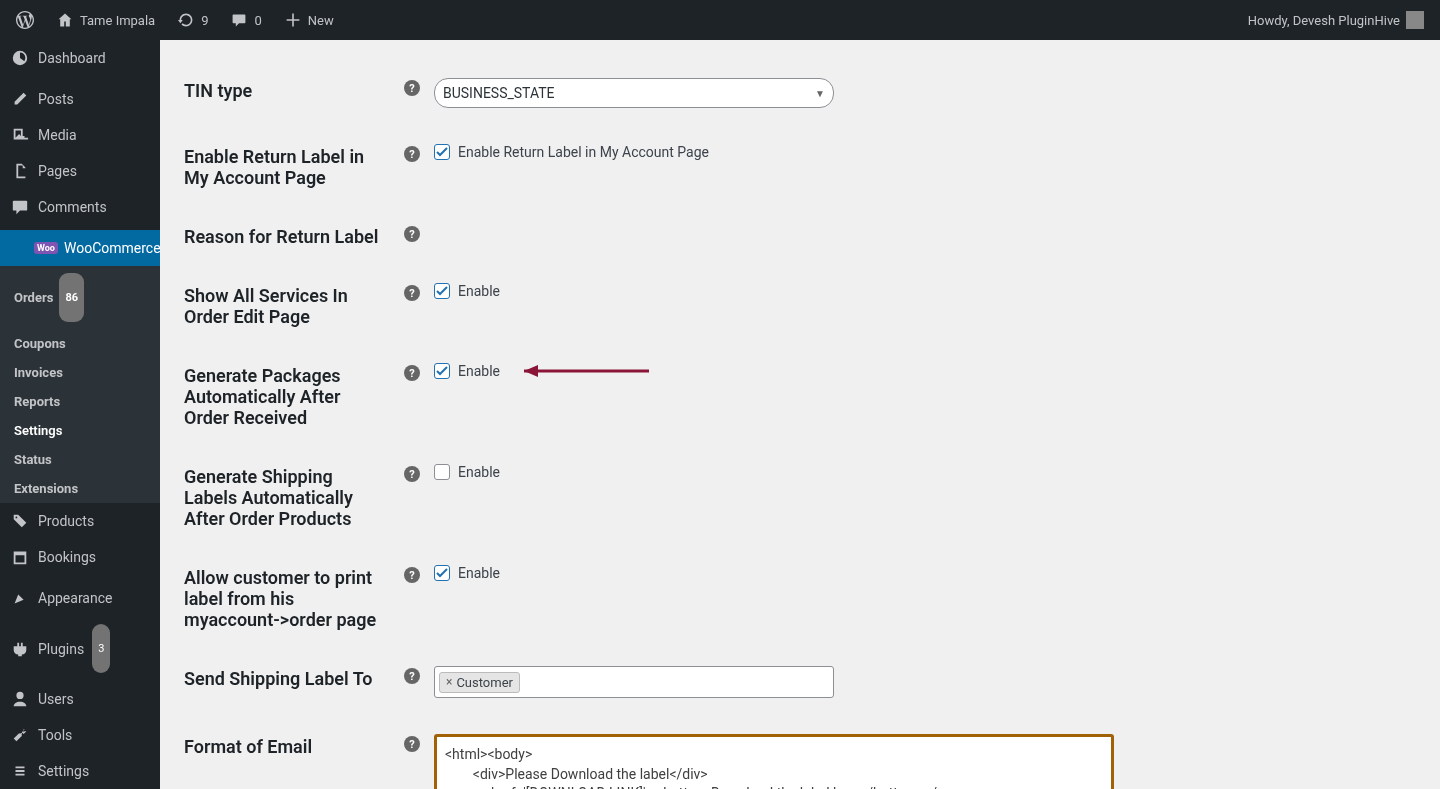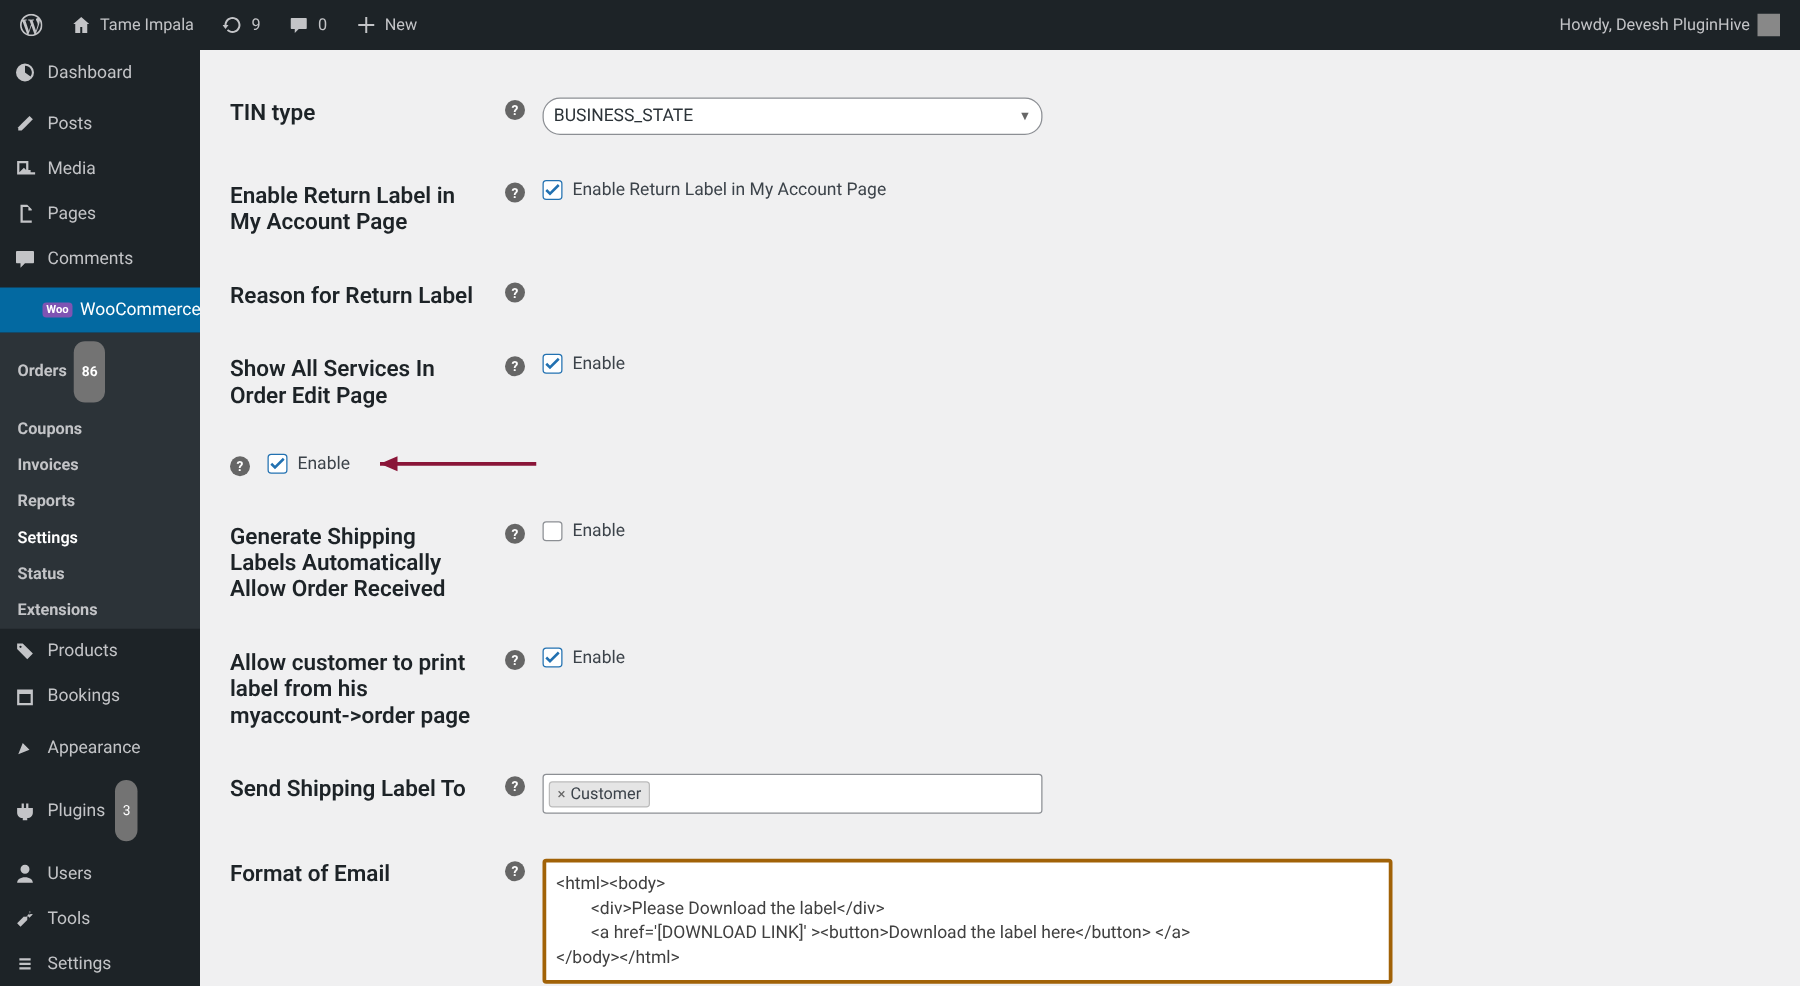--- a/index.html
+++ b/index.html
@@ -283,39 +283,40 @@
                 <svg width="12" height="12" viewBox="0 0 12 12">
                   <path d="M1 6l3 3 7-7" stroke="#2271b1" stroke-width="2" fill="none"></path>
                 </svg>
               </span>
             <span class="checkbox-label">Enable</span>
           </div>
         </div>
       </div>
 
       <div class="form-row">
+        <div class="form-label">Generate Packages Automatically After Order Received</div>
         <div class="form-field">
           <span class="help-icon">?</span>
           <div class="checkbox-row arrow-annotation">
             <span class="checkbox checked">
                 <svg width="12" height="12" viewBox="0 0 12 12">
                   <path d="M1 6l3 3 7-7" stroke="#2271b1" stroke-width="2" fill="none"></path>
                 </svg>
               </span>
             <span class="checkbox-label">Enable</span>
             <svg class="arrow-svg" width="150" height="20" viewBox="0 0 150 20">
                 <line x1="20" y1="10" x2="145" y2="10" stroke="#8a1538" stroke-width="3"></line>
                 <polygon points="20,10 34,4 34,16" fill="#8a1538"></polygon>
               </svg>
           </div>
         </div>
       </div>
 
       <div class="form-row">
-        <div class="form-label">Generate Shipping Labels Automatically Allow Order Received</div>
+        <div class="form-label">Generate Shipping Labels Automatically After Order Products</div>
         <div class="form-field">
           <span class="help-icon">?</span>
           <div class="checkbox-row">
             <span class="checkbox"></span>
             <span class="checkbox-label">Enable</span>
           </div>
         </div>
       </div>
 
       <div class="form-row">

